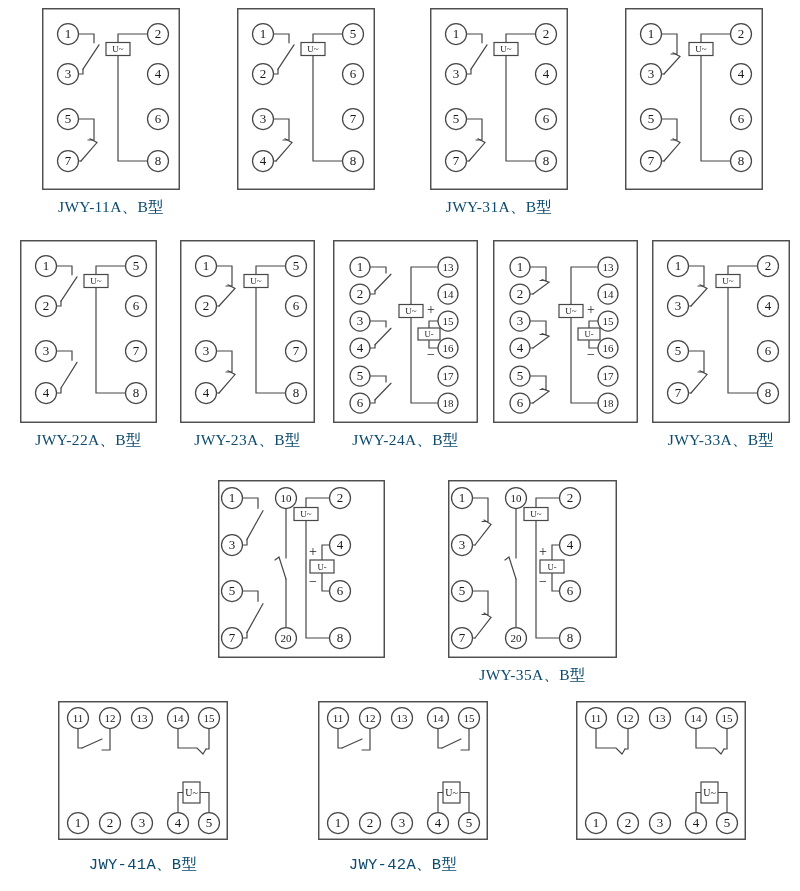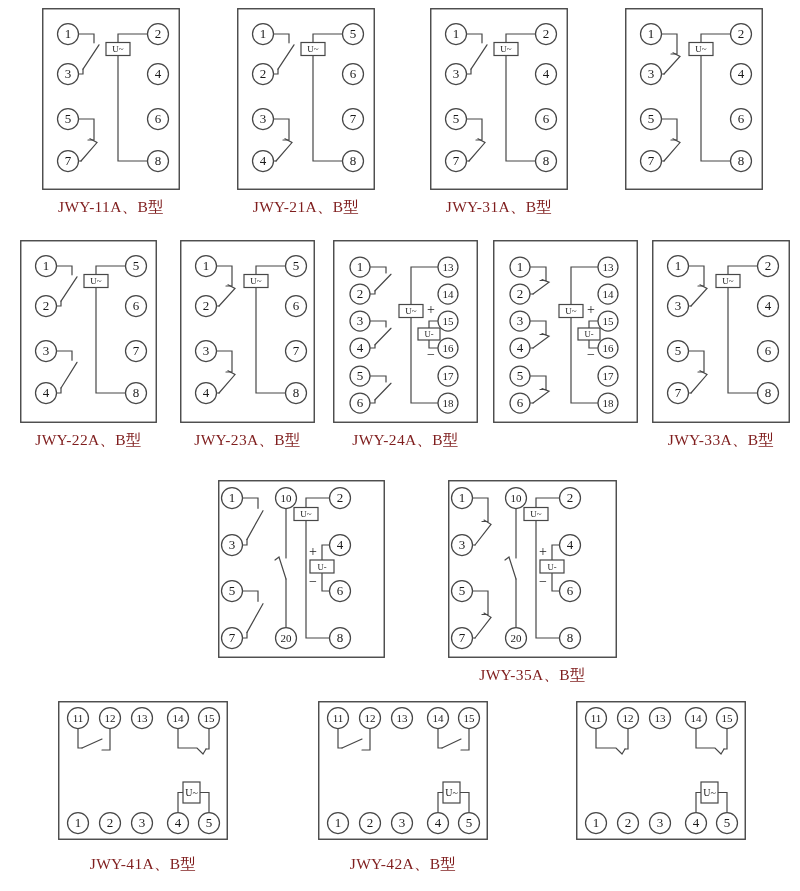--- a/index.html
+++ b/index.html
@@ -2,22 +2,22 @@
 <html><head>
 <meta charset="utf-8">
 <title>JWY relay wiring diagram sheet</title>
 <style>
   html,body{margin:0;padding:0;}
   body{width:800px;height:891px;background:#ffffff;position:relative;
        font-family:"Liberation Serif","DejaVu Serif",serif;}
   #sheet{position:absolute;left:0;top:0;width:800px;height:891px;background:#ffffff;}
   figure.diagram{position:absolute;margin:0;text-align:center;}
   figure.diagram svg{display:block;}
-  .cap{margin-top:7px;font-size:15.5px;color:#7f1d1d;letter-spacing:.3px;white-space:nowrap;}
-  .cap-lg{margin-top:14px;}
+  .cap{margin-top:7px;font-size:15.5px;color:#0c4a6e;letter-spacing:.3px;white-space:nowrap;}
+  .cap-lg{margin-top:14px;font-family:Liberation Mono, monospace;}
 </style>
 </head>
 <body>
 
 <div id="sheet">
     <figure class="diagram" style="left: 42px; top: 8px; width: 138px;">
       <svg width="138" height="182" viewBox="0 0 138 182">
         <rect x="0.75" y="0.75" width="136.5" height="180.5" fill="none" stroke="#474747" stroke-width="1.4"></rect>
         <polyline points="105.5,26 76,26 76,153 105.5,153" fill="none" stroke="#474747" stroke-width="1.2" stroke-linecap="round"></polyline>
         <g>
@@ -105,21 +105,20 @@
         </g>
         <g>
           <circle cx="116" cy="111" r="10.5" fill="#ffffff" stroke="#474747" stroke-width="1.25"></circle>
           <text x="116" y="115.3" text-anchor="middle" font-size="13" fill="#1a1a1a" font-family="&quot;Liberation Serif&quot;,&quot;DejaVu Serif&quot;,serif">7</text>
         </g>
         <g>
           <circle cx="116" cy="153" r="10.5" fill="#ffffff" stroke="#474747" stroke-width="1.25"></circle>
           <text x="116" y="157.3" text-anchor="middle" font-size="13" fill="#1a1a1a" font-family="&quot;Liberation Serif&quot;,&quot;DejaVu Serif&quot;,serif">8</text>
         </g>
       </svg>
-      <figcaption class="cap">JWY-21A、B型</figcaption>
     </figure>
     <figure class="diagram" style="left: 430px; top: 8px; width: 138px;">
       <svg width="138" height="182" viewBox="0 0 138 182">
         <rect x="0.75" y="0.75" width="136.5" height="180.5" fill="none" stroke="#474747" stroke-width="1.4"></rect>
         <polyline points="105.5,26 76,26 76,153 105.5,153" fill="none" stroke="#474747" stroke-width="1.2" stroke-linecap="round"></polyline>
         <g>
           <rect x="64" y="34.5" width="24" height="13" fill="#ffffff" stroke="#474747" stroke-width="1.2"></rect>
           <text x="76" y="44.3" text-anchor="middle" font-size="9" fill="#1a1a1a" font-family="&quot;Liberation Serif&quot;,&quot;DejaVu Serif&quot;,serif">U~</text>
         </g>
         <polyline points="36.5,26 52,26 52,34.8" fill="none" stroke="#474747" stroke-width="1.2" stroke-linecap="round"></polyline>

